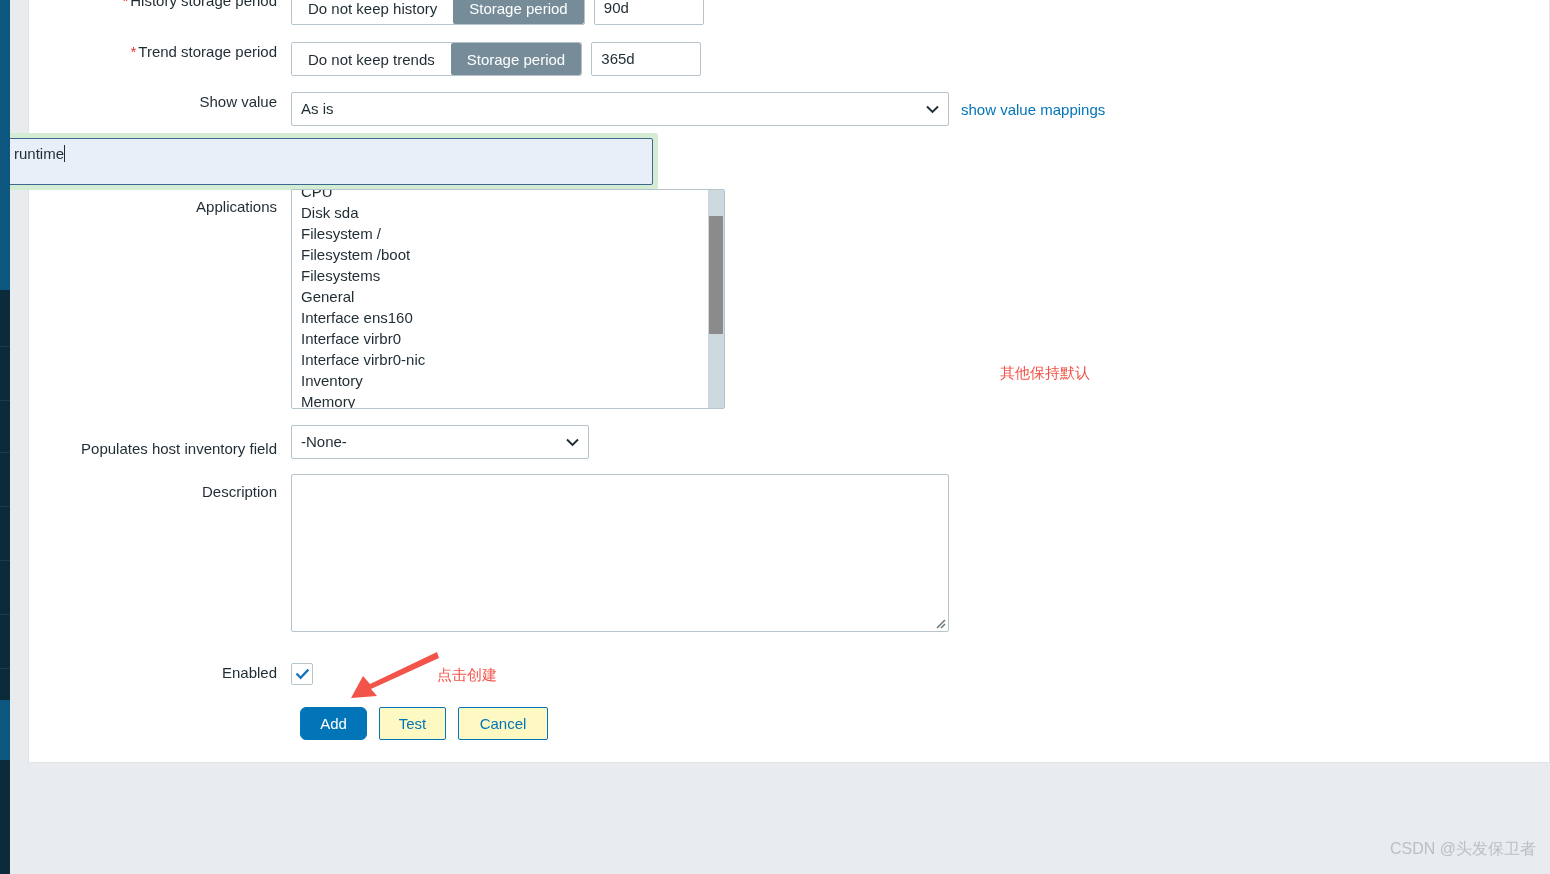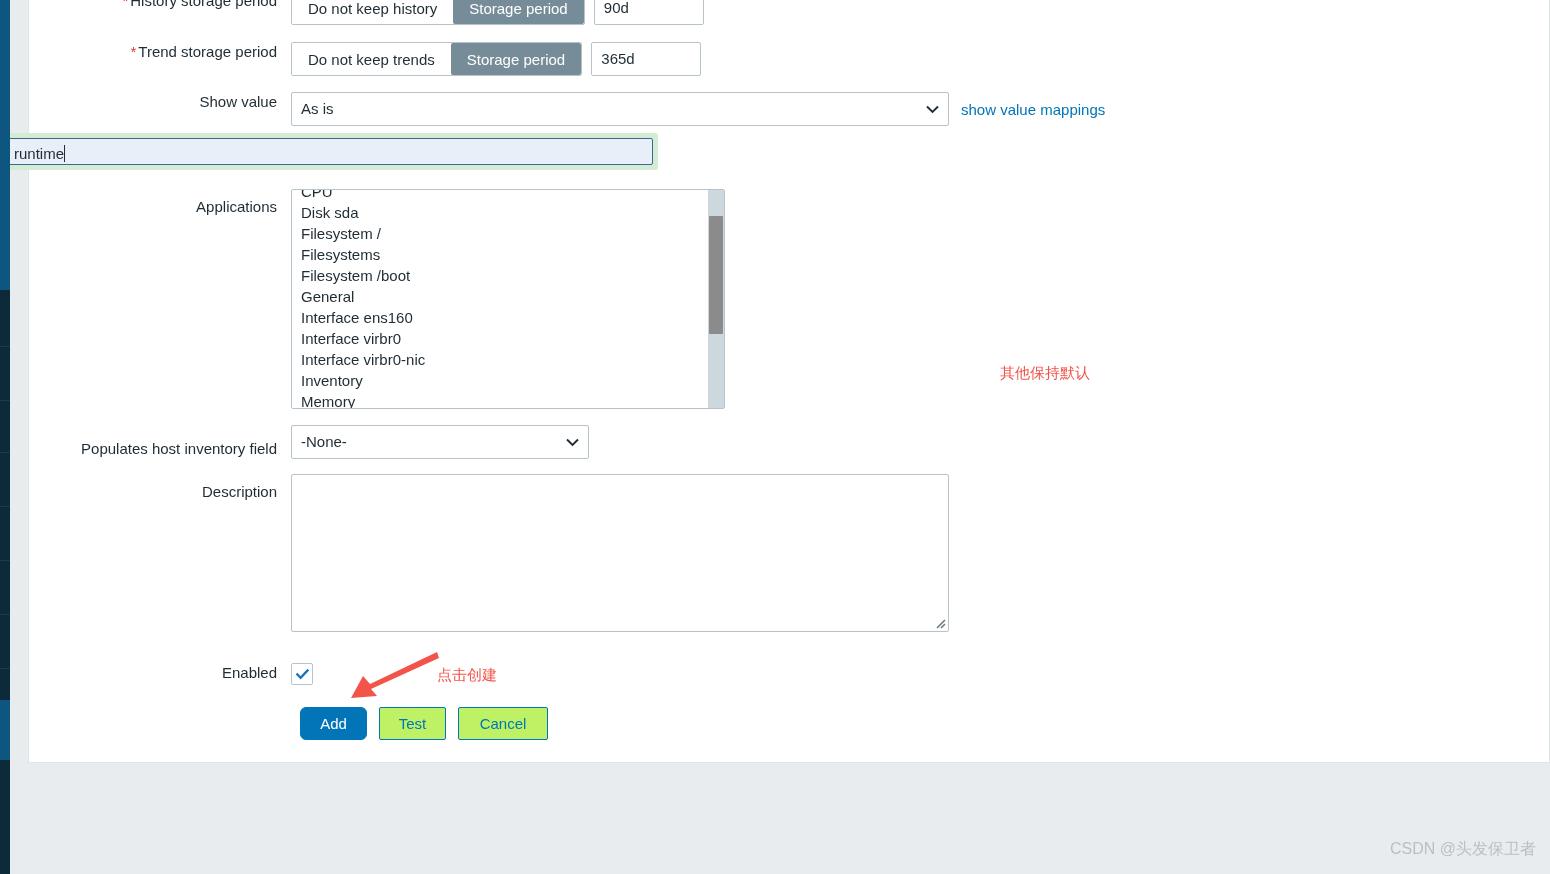--- a/index.html
+++ b/index.html
@@ -157,21 +157,21 @@
   
   .focus-wrap {
     background: #d3ecd3;
     padding: 5px;
     border-radius: 3px;
     display: inline-block;
     box-sizing: border-box;
   }
   .focus-input {
     width: 648px;
-    height: 27px;
+    height: 47px;
     box-sizing: border-box;
     border: 1px solid #3b6a8e;
     border-radius: 2px;
     background: #e9eff9;
     font-family: "Liberation Sans", sans-serif;
     font-size: 15px;
     color: #1f2c33;
     padding: 0 8px;
     line-height: 30px;
     outline: none;
@@ -269,21 +269,21 @@
     display: inline-flex;
     align-items: center;
     justify-content: center;
   }
   .btn-primary {
     background: #0275b8;
     border: 1px solid #0275b8;
     color: #ffffff;
   }
   .btn-ghost {
-    background: #bef264;
+    background: #fef9c3;
     border: 1px solid #0275b8;
     color: #0275b8;
   }
 
   
   .link {
     color: #0275b8;
     font-size: 15px;
     text-decoration: none;
     cursor: pointer;
@@ -376,22 +376,22 @@
 </div>
 
 <div class="form-row" style="top:189px;">
   <div class="lbl" style="padding-top:8px;">Applications</div>
   <div class="fld">
     <div class="listbox">
       <div class="inner">
         <div class="lopt">CPU</div>
         <div class="lopt">Disk sda</div>
         <div class="lopt">Filesystem /</div>
+        <div class="lopt">Filesystem /boot</div>
         <div class="lopt">Filesystems</div>
-        <div class="lopt">Filesystem /boot</div>
         <div class="lopt">General</div>
         <div class="lopt">Interface ens160</div>
         <div class="lopt">Interface virbr0</div>
         <div class="lopt">Interface virbr0-nic</div>
         <div class="lopt">Inventory</div>
         <div class="lopt">Memory</div>
       </div>
       <div class="sbar">
         <div class="sthumb" style="top:26px;height:118px;"></div>
       </div>

